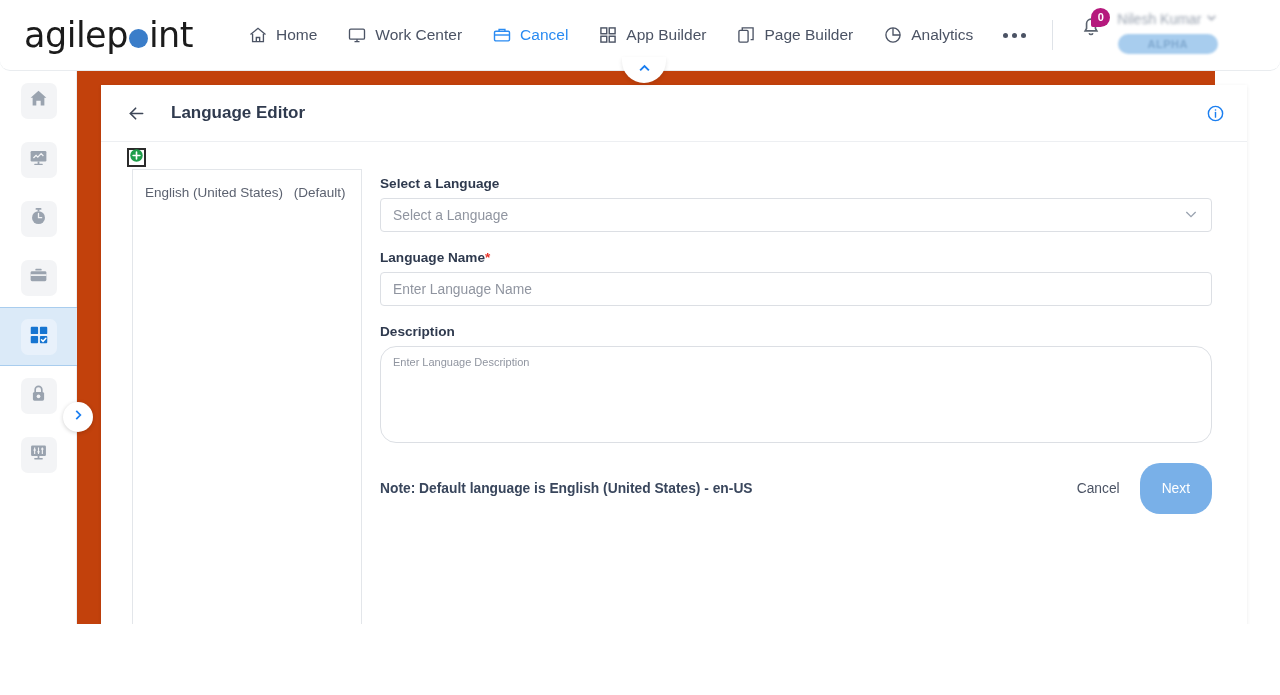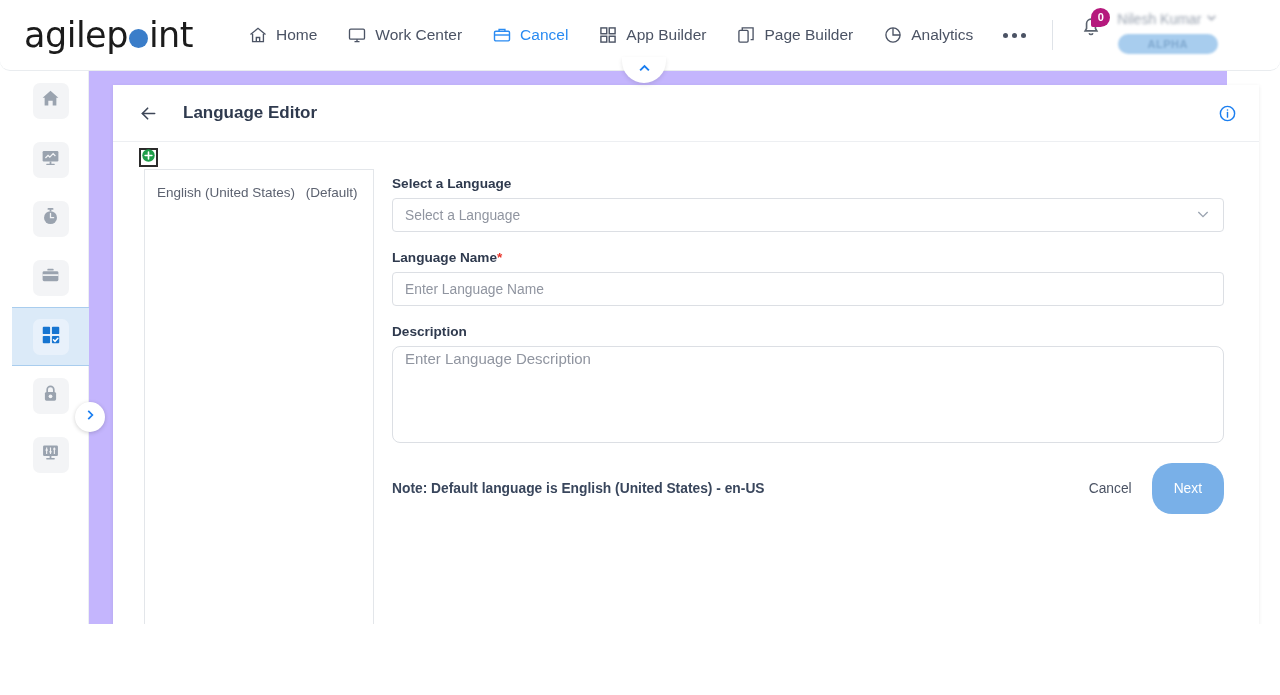--- a/index.html
+++ b/index.html
@@ -101,23 +101,23 @@
     width: 44px; height: 26px;
     background: #fff;
     border-radius: 0 0 24px 24px;
     box-shadow: 0 2px 4px rgba(0,0,0,0.10);
     display: flex; align-items: center; justify-content: center;
     cursor: pointer; z-index: 30;
   }
 
   
   .body-area {
-    position: absolute; top: 71px; left: 12px;
+    position: absolute; top: 71px; left: 0;
     width: 1215px; height: 624px;
-    background: #c4b5fd;
+    background: #c2410c;
   }
 
   
   .rail {
     position: absolute; top: 0; left: 0;
     width: 77px; height: 600px;
     background: #ffffff;
     border-right: 1px solid #eceff3;
   }
   .rail-item {
@@ -218,24 +218,24 @@
     font-size: 13.8px;
     color: #9095a0;
     cursor: pointer;
   }
   .select-box .chev { margin-left: auto; }
   .field-gap { height: 18px; }
 
   .textarea-box {
     width: 832px; height: 97px;
     border: 1px solid #dcdfe4;
-    border-radius: 8px;
+    border-radius: 16px;
     background: #fff;
-    padding: 3px 12px;
-    font-size: 15px;
+    padding: 9px 12px;
+    font-size: 11px;
     color: #9095a0;
     cursor: text;
   }
 
   .note-row {
     margin-top: 20px;
     display: flex; align-items: center;
     width: 832px;
   }
   .note-text {

